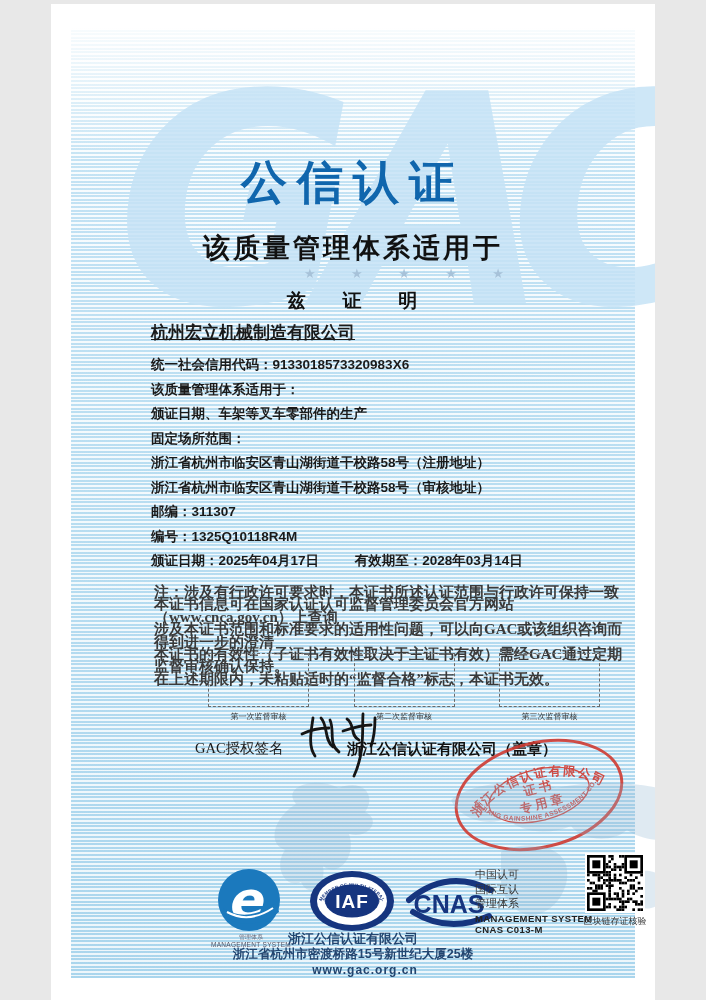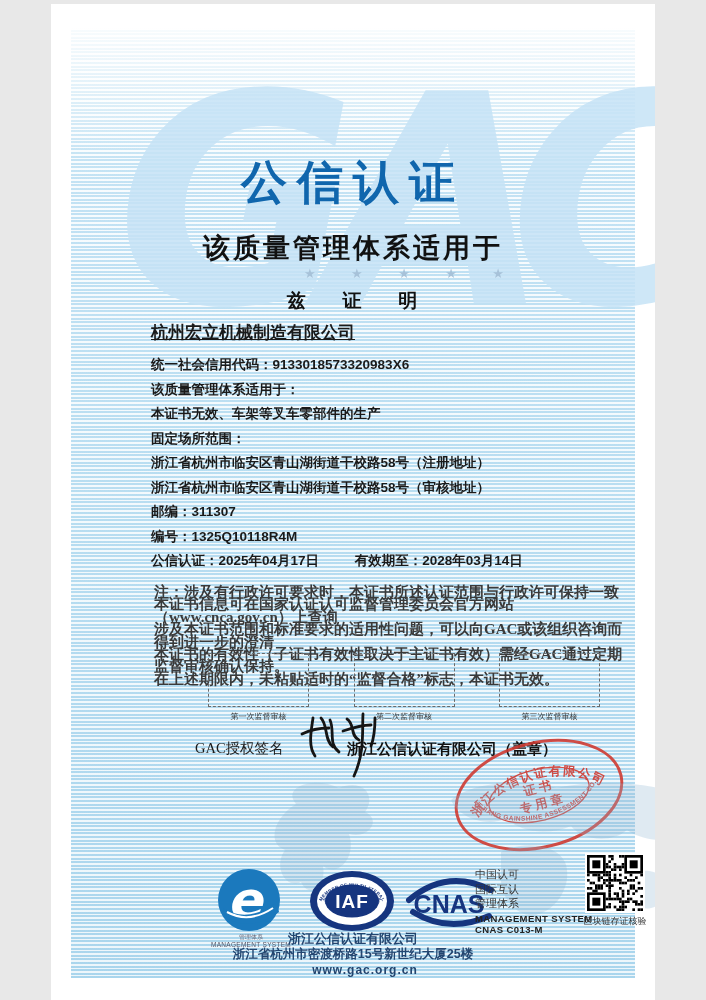--- a/index.html
+++ b/index.html
@@ -74,28 +74,28 @@
     <span>★</span>
     <span>★</span>
   </div>
 
   <div class="certify">兹  证  明</div>
 
   <div class="body-block">
     <div class="company">杭州宏立机械制造有限公司</div>
     <div class="bline">统一社会信用代码：9133018573320983X6</div>
     <div class="bline">该质量管理体系适用于：</div>
-    <div class="bline">本证书无效、车架等叉车零部件的生产</div>
+    <div class="bline">颁证日期、车架等叉车零部件的生产</div>
     <div class="bline">固定场所范围：</div>
     <div class="bline">浙江省杭州市临安区青山湖街道干校路58号（注册地址）</div>
     <div class="bline">浙江省杭州市临安区青山湖街道干校路58号（审核地址）</div>
     <div class="bline">邮编：311307</div>
     <div class="bline">编号：1325Q10118R4M</div>
     <div class="date-line">
-      <span class="issue">公信认证：2025年04月17日</span>
+      <span class="issue">颁证日期：2025年04月17日</span>
       <span>有效期至：2028年03月14日</span>
     </div>
   </div>
 
   <div class="notes">
     <div>注：涉及有行政许可要求时，本证书所述认证范围与行政许可保持一致</div>
     <div>本证书信息可在国家认证认可监督管理委员会官方网站（www.cnca.gov.cn）上查询</div>
     <div>涉及本证书范围和标准要求的适用性问题，可以向GAC或该组织咨询而得到进一步的澄清</div>
     <div>本证书的有效性（子证书有效性取决于主证书有效）需经GAC通过定期监督审核确认保持。</div>
     <div>在上述期限内，未粘贴适时的“监督合格”标志，本证书无效。</div>

